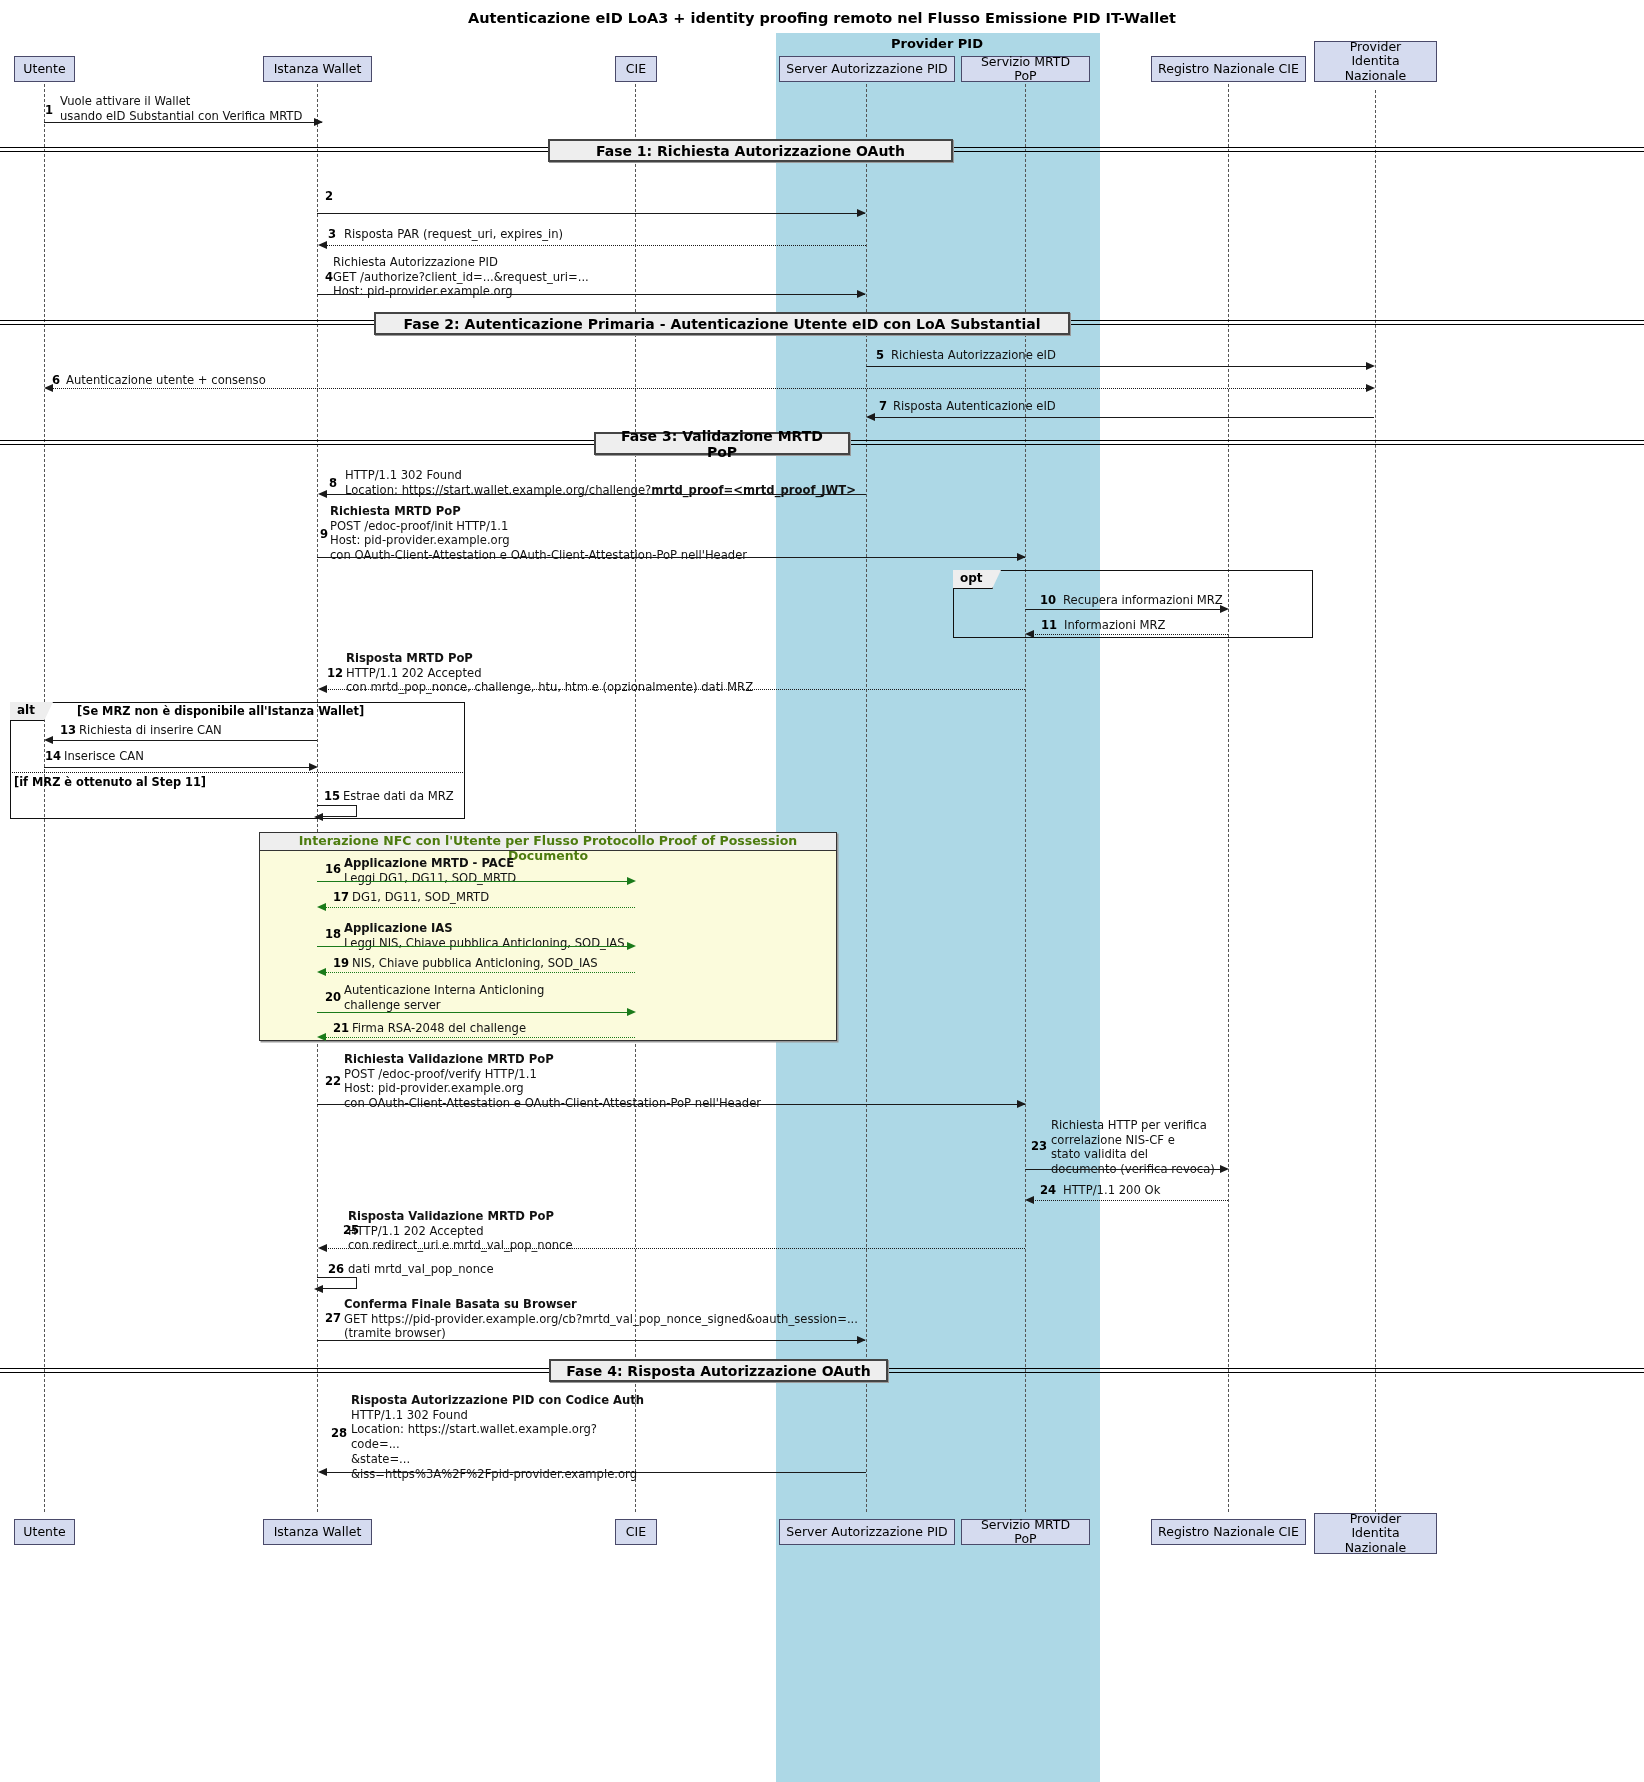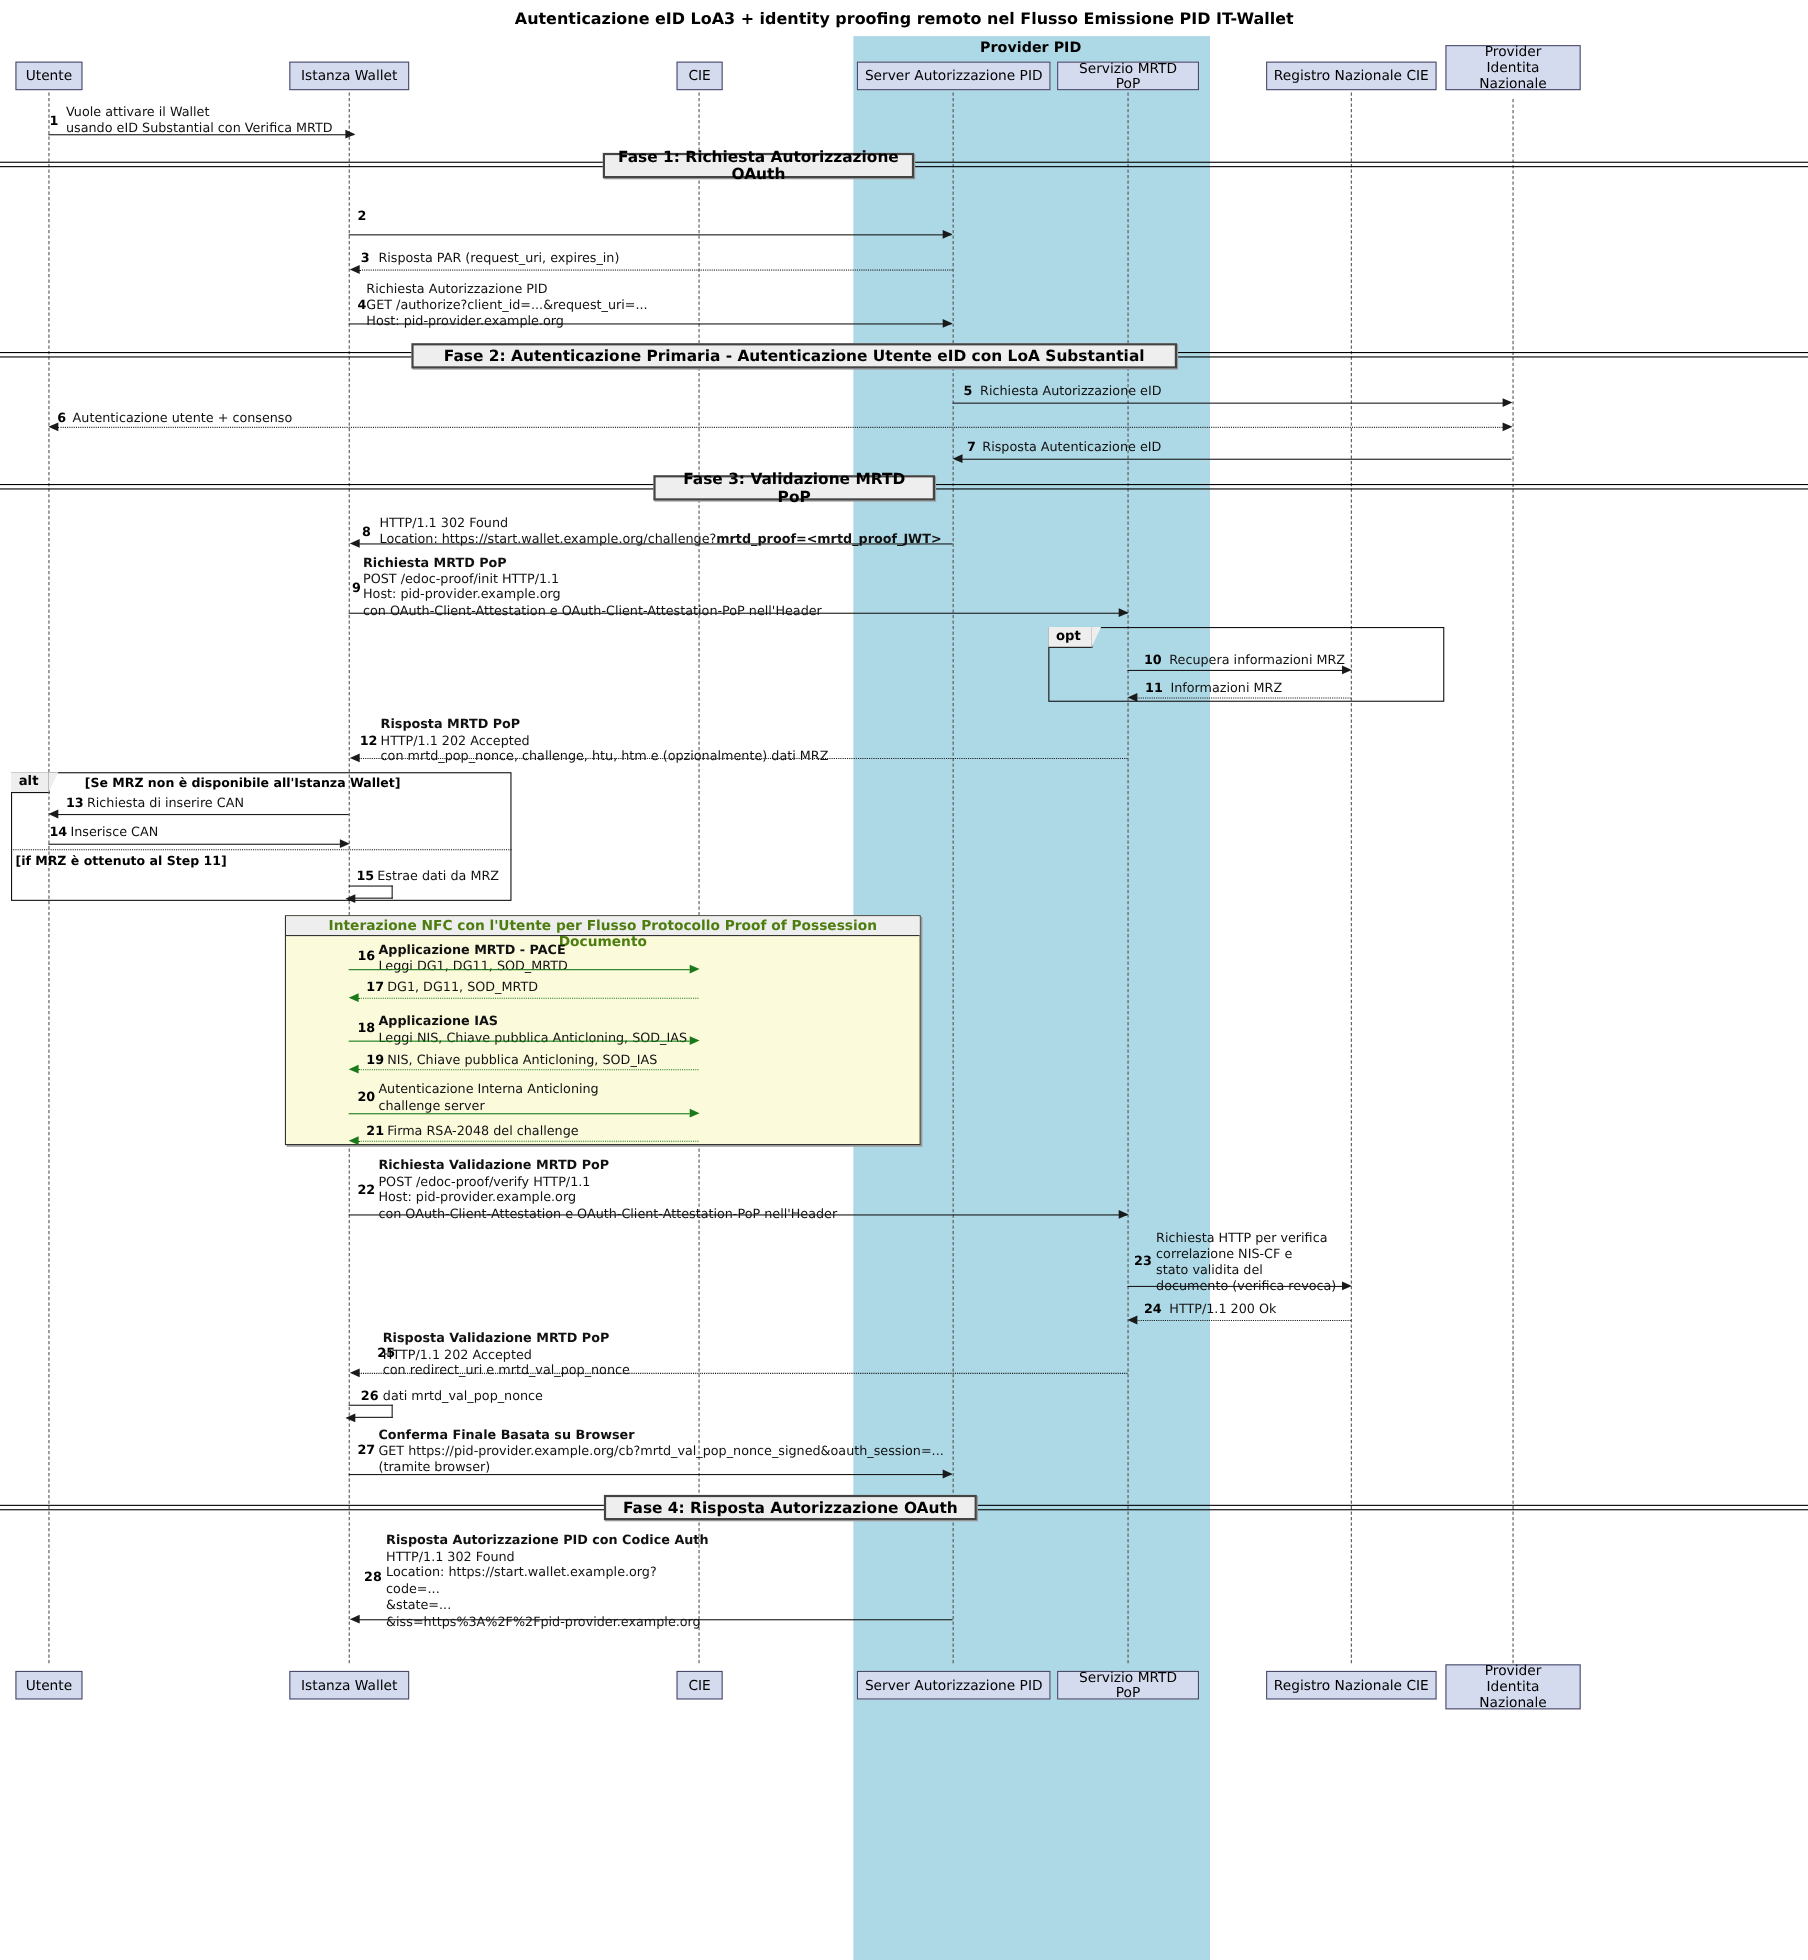--- a/index.html
+++ b/index.html
@@ -133,21 +133,21 @@
 
   <div class="msg" style="left:60px;top:94px;">
     <span>Vuole attivare il Wallet</span><br>
     <span>usando eID Substantial con Verifica MRTD</span>
   </div>
   <div class="num" style="left:45px;top:103px;">1</div>
   <div class="arrow" style="left:44px;top:122px;width:278px;"></div>
   <div class="head r" style="left:314px;top:118px;"></div>
 
   <div class="divline" style="left:0px;top:147px;width:1644px;"></div>
-  <div class="divbox" style="left:548px;top:139px;width:283px;height:23px;justify-content:center;">
+  <div class="divbox" style="left:548px;top:139px;width:405px;height:23px;justify-content:center;">
     <span>Fase 1: Richiesta Autorizzazione OAuth</span>
     </div>
 
   <div class="num" style="left:325px;top:189px;">2</div>
   <div class="arrow" style="left:317px;top:213px;width:548px;"></div>
   <div class="head r" style="left:857px;top:209px;"></div>
 
   <div class="msg" style="left:344px;top:227px;">
     <span>Risposta PAR (request_uri, expires_in)</span></div>
   <div class="num" style="left:328px;top:227px;">3</div>

